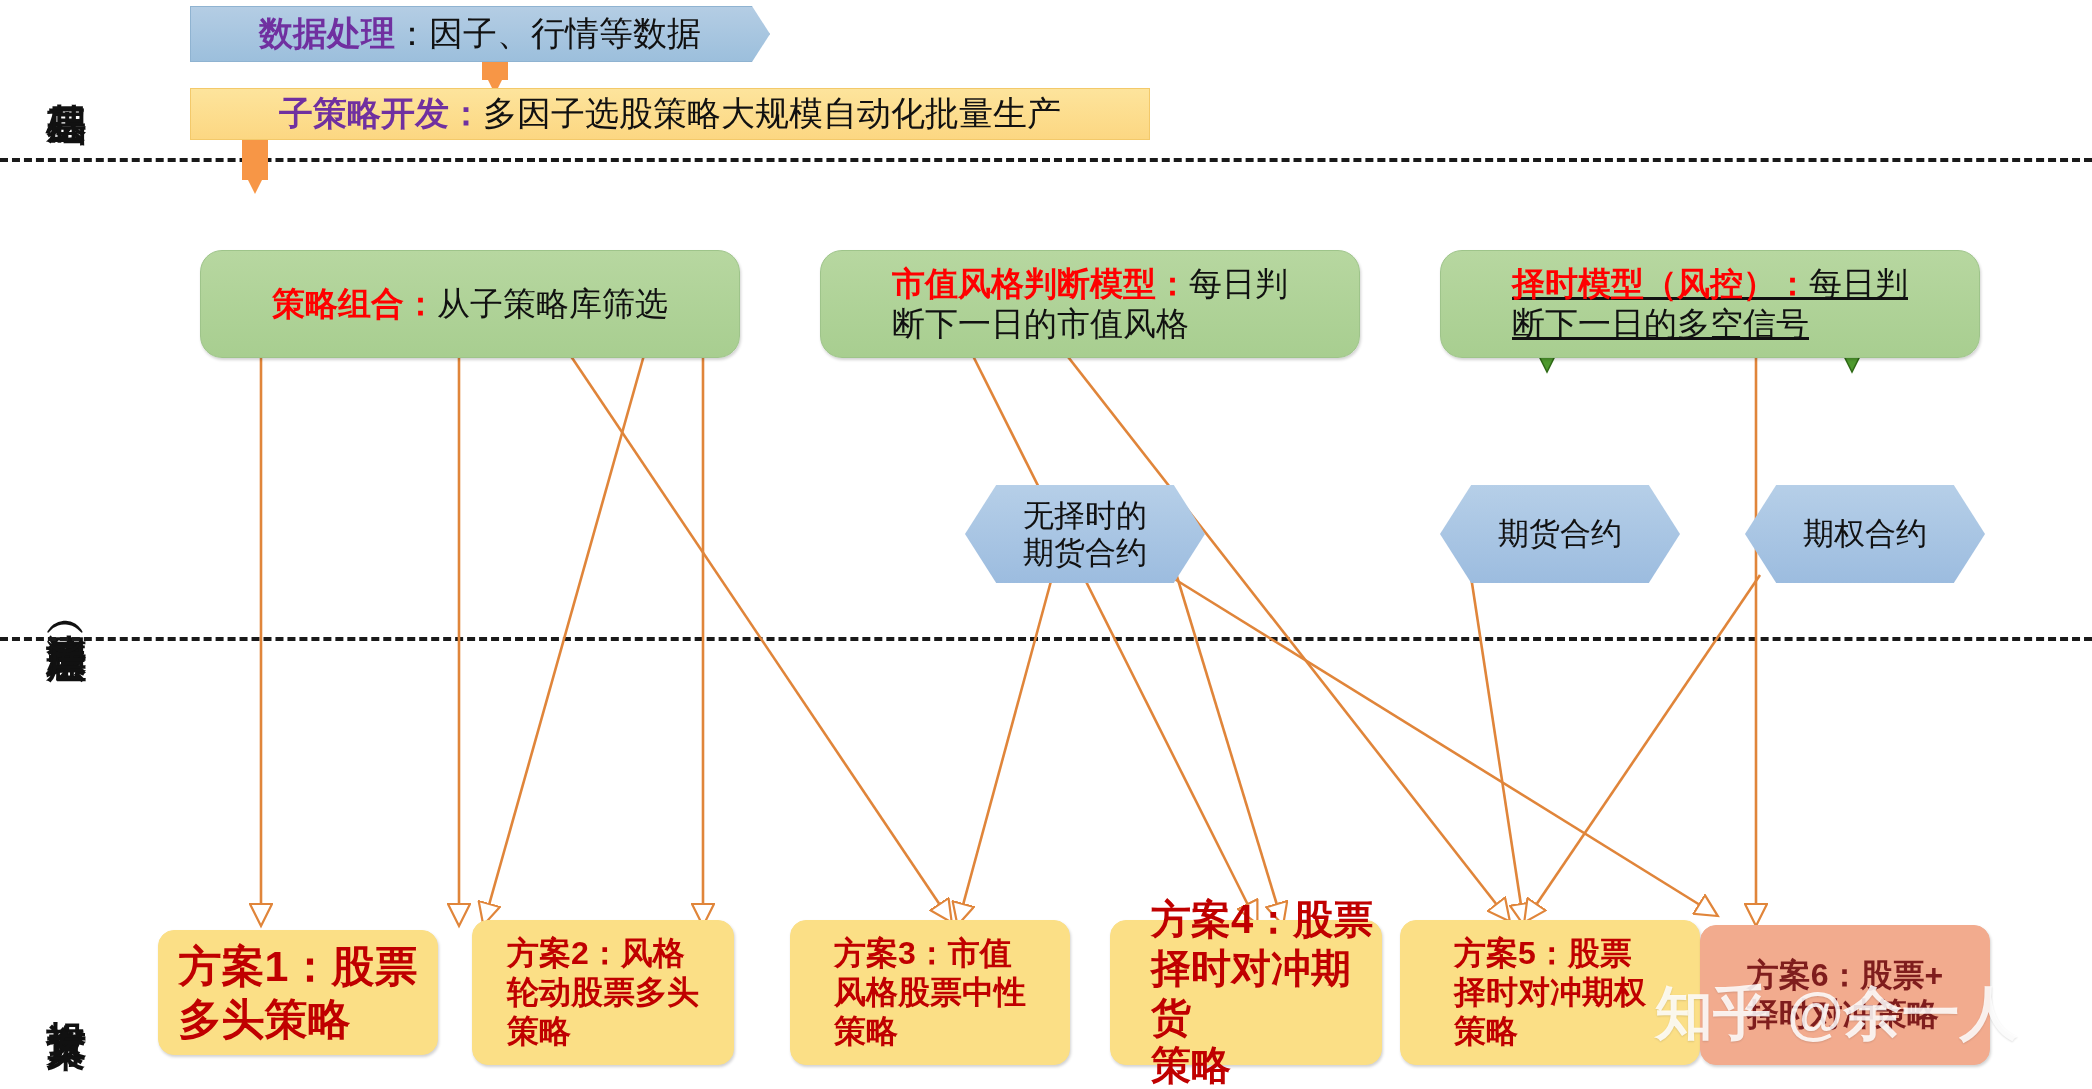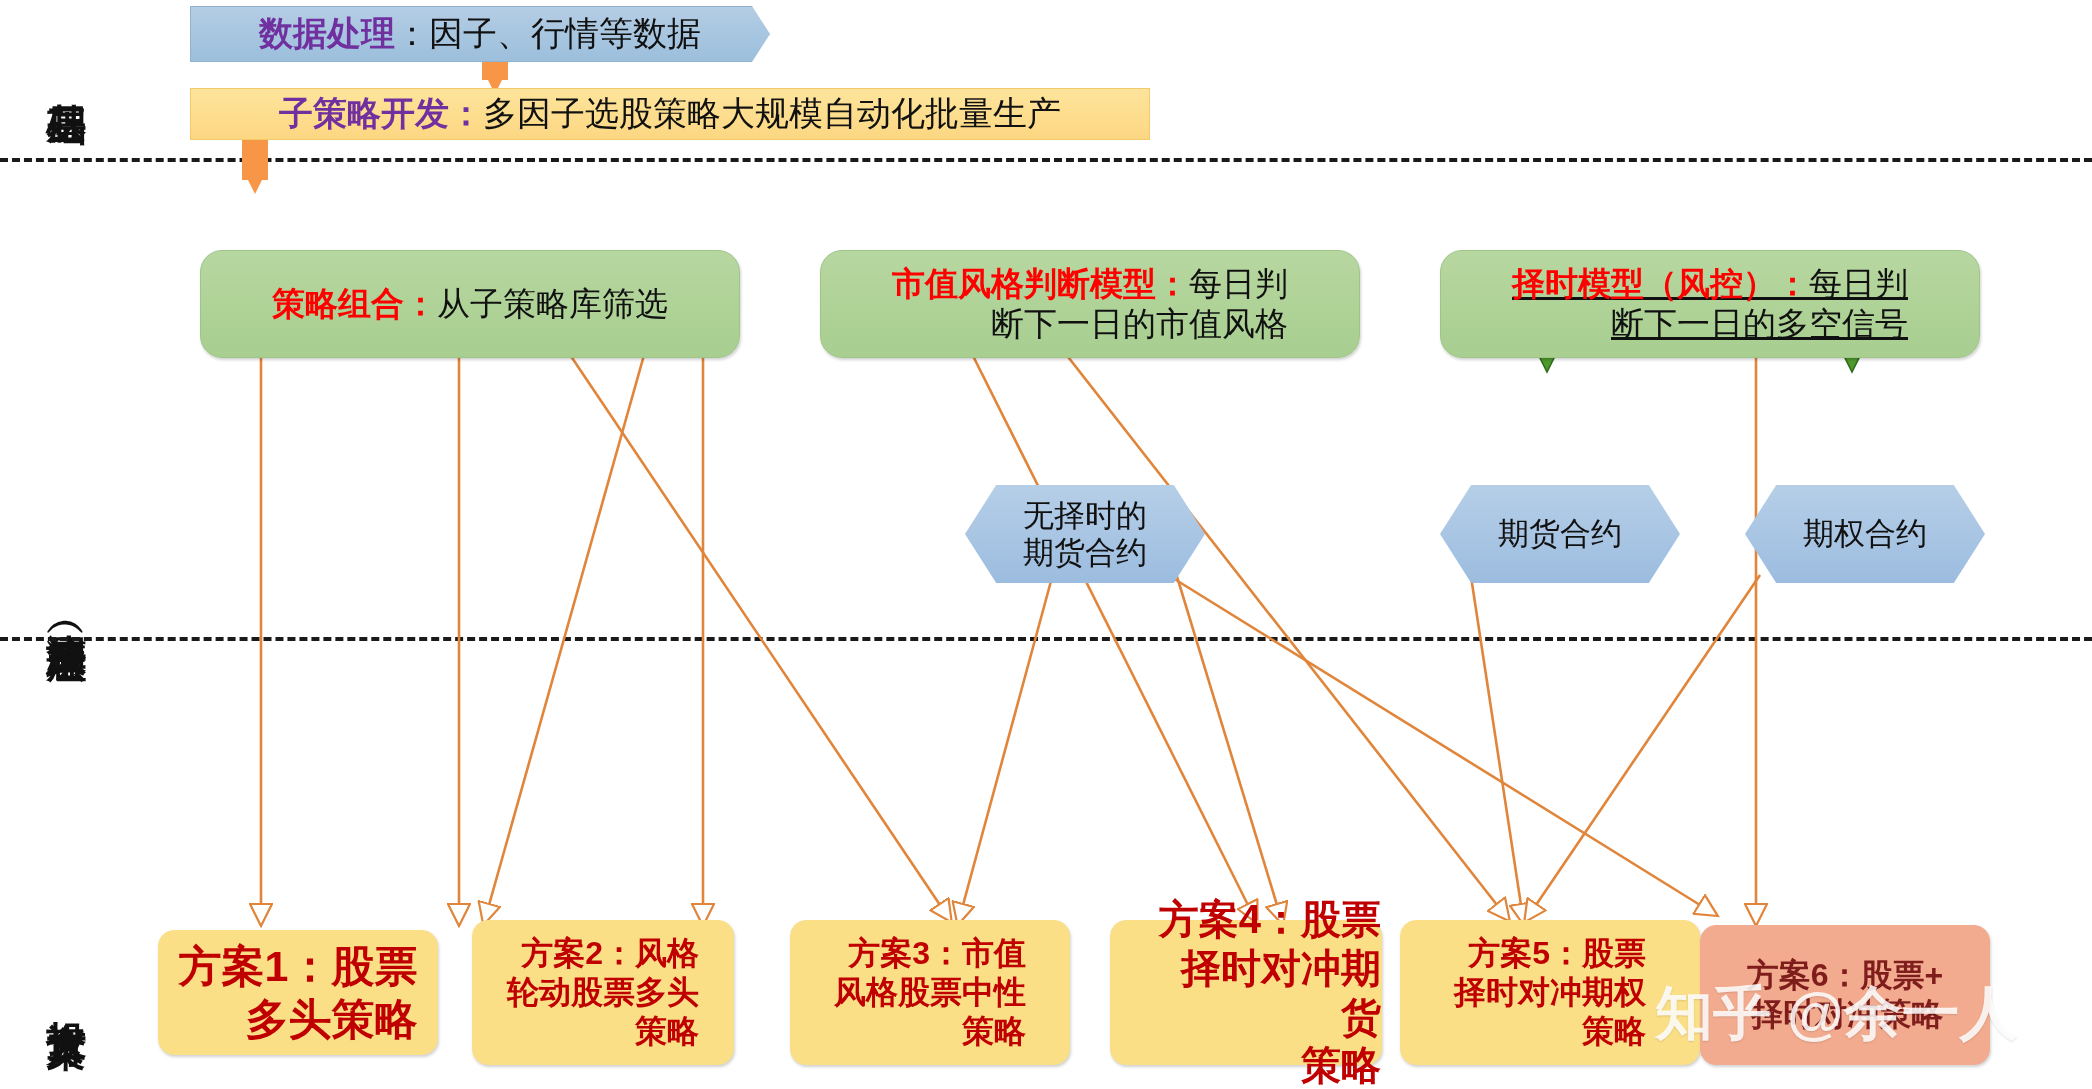--- a/index.html
+++ b/index.html
@@ -26,21 +26,21 @@
   .divider{
     position:absolute;left:0;width:2092px;height:0;
     border-top:4px dashed #1a1a1a;
   }
 
   
   .box{
     position:absolute;
     box-sizing:border-box;
     display:flex;align-items:center;justify-content:center;
-    text-align:right;
+    text-align:left;
     line-height:1.22;
   }
   .box-blue-banner{
     background:linear-gradient(180deg,#b4cde4 0%,#9cbfdc 100%);
     border:1px solid #8fb3d1;
     color:#111;
   }
   .box-blue-banner .kw{color:#7030a0;font-weight:700;}
 
   .box-orange-banner{

